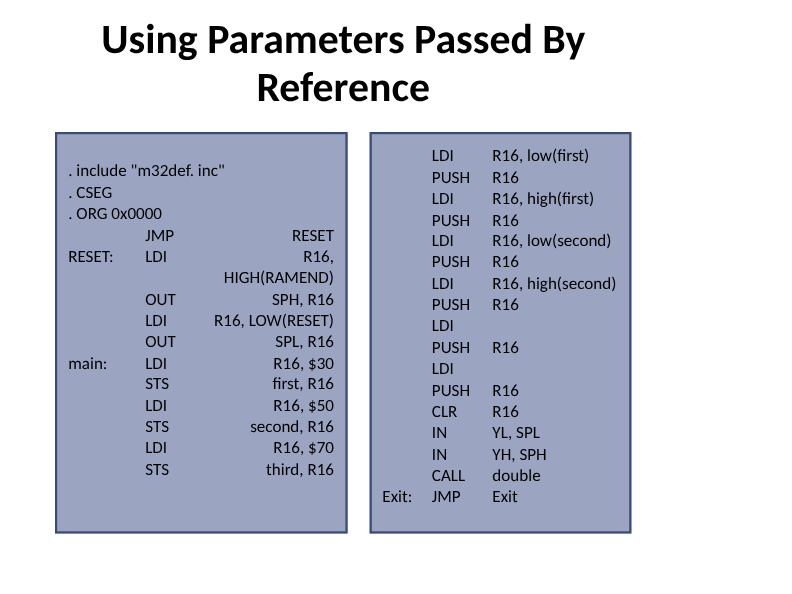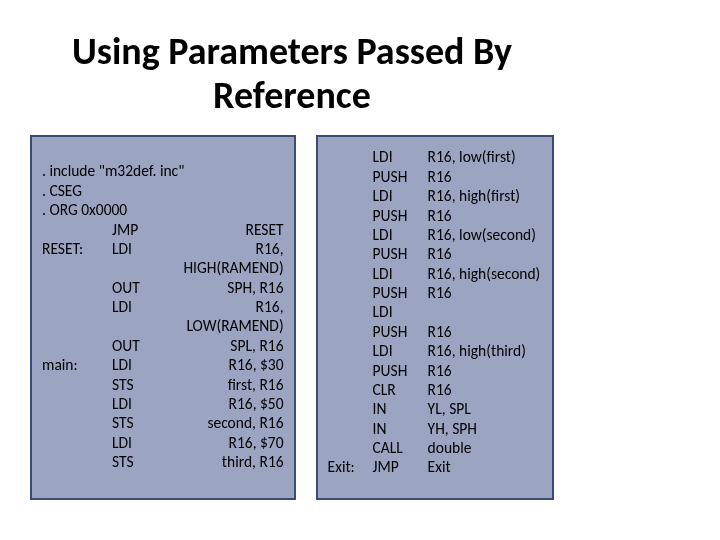--- a/index.html
+++ b/index.html
@@ -9,21 +9,22 @@
     height: 540px;
     background: #ffffff;
     font-family: Calibri, Arial, sans-serif;
     overflow: hidden;
   }
   .slide {
     width: 584px;
     height: 540px;
     position: relative;
     box-sizing: border-box;
-    padding: 30px 30px 10px 30px;
+    padding: 15px 30px 10px 30px;
+    margin-left: 20px;
   }
   .title {
     text-align: center;
     font-size: 38px;
     font-weight: 700;
     color: #000;
     line-height: 1.15;
     margin-bottom: 18px;
   }
   .panels {
@@ -86,21 +87,21 @@
         <span class="col-arg">R16, HIGH(RAMEND)</span>
       </div>
       <div class="code-row">
         <span class="col-label"></span>
         <span class="col-op">OUT</span>
         <span class="col-arg">SPH, R16</span>
       </div>
       <div class="code-row">
         <span class="col-label"></span>
         <span class="col-op">LDI</span>
-        <span class="col-arg">R16, LOW(RAMEND)</span>
+        <span class="col-arg">R16, LOW(RESET)</span>
       </div>
       <div class="code-row">
         <span class="col-label"></span>
         <span class="col-op">OUT</span>
         <span class="col-arg">SPL, R16</span>
       </div>
       <div class="code-row">
         <span class="col-label">main:</span>
         <span class="col-op">LDI</span>
         <span class="col-arg">R16, $30</span>
@@ -178,21 +179,20 @@
         <span class="r-col-op">LDI</span>
       </div>
       <div class="code-row">
         <span class="r-col-label"></span>
         <span class="r-col-op">PUSH</span>
         <span class="r-col-arg">R16</span>
       </div>
       <div class="code-row">
         <span class="r-col-label"></span>
         <span class="r-col-op">LDI</span>
-        <span class="r-col-arg">R16, high(third)</span>
       </div>
       <div class="code-row">
         <span class="r-col-label"></span>
         <span class="r-col-op">PUSH</span>
         <span class="r-col-arg">R16</span>
       </div>
       <div class="code-row">
         <span class="r-col-label"></span>
         <span class="r-col-op">CLR</span>
         <span class="r-col-arg">R16</span>

